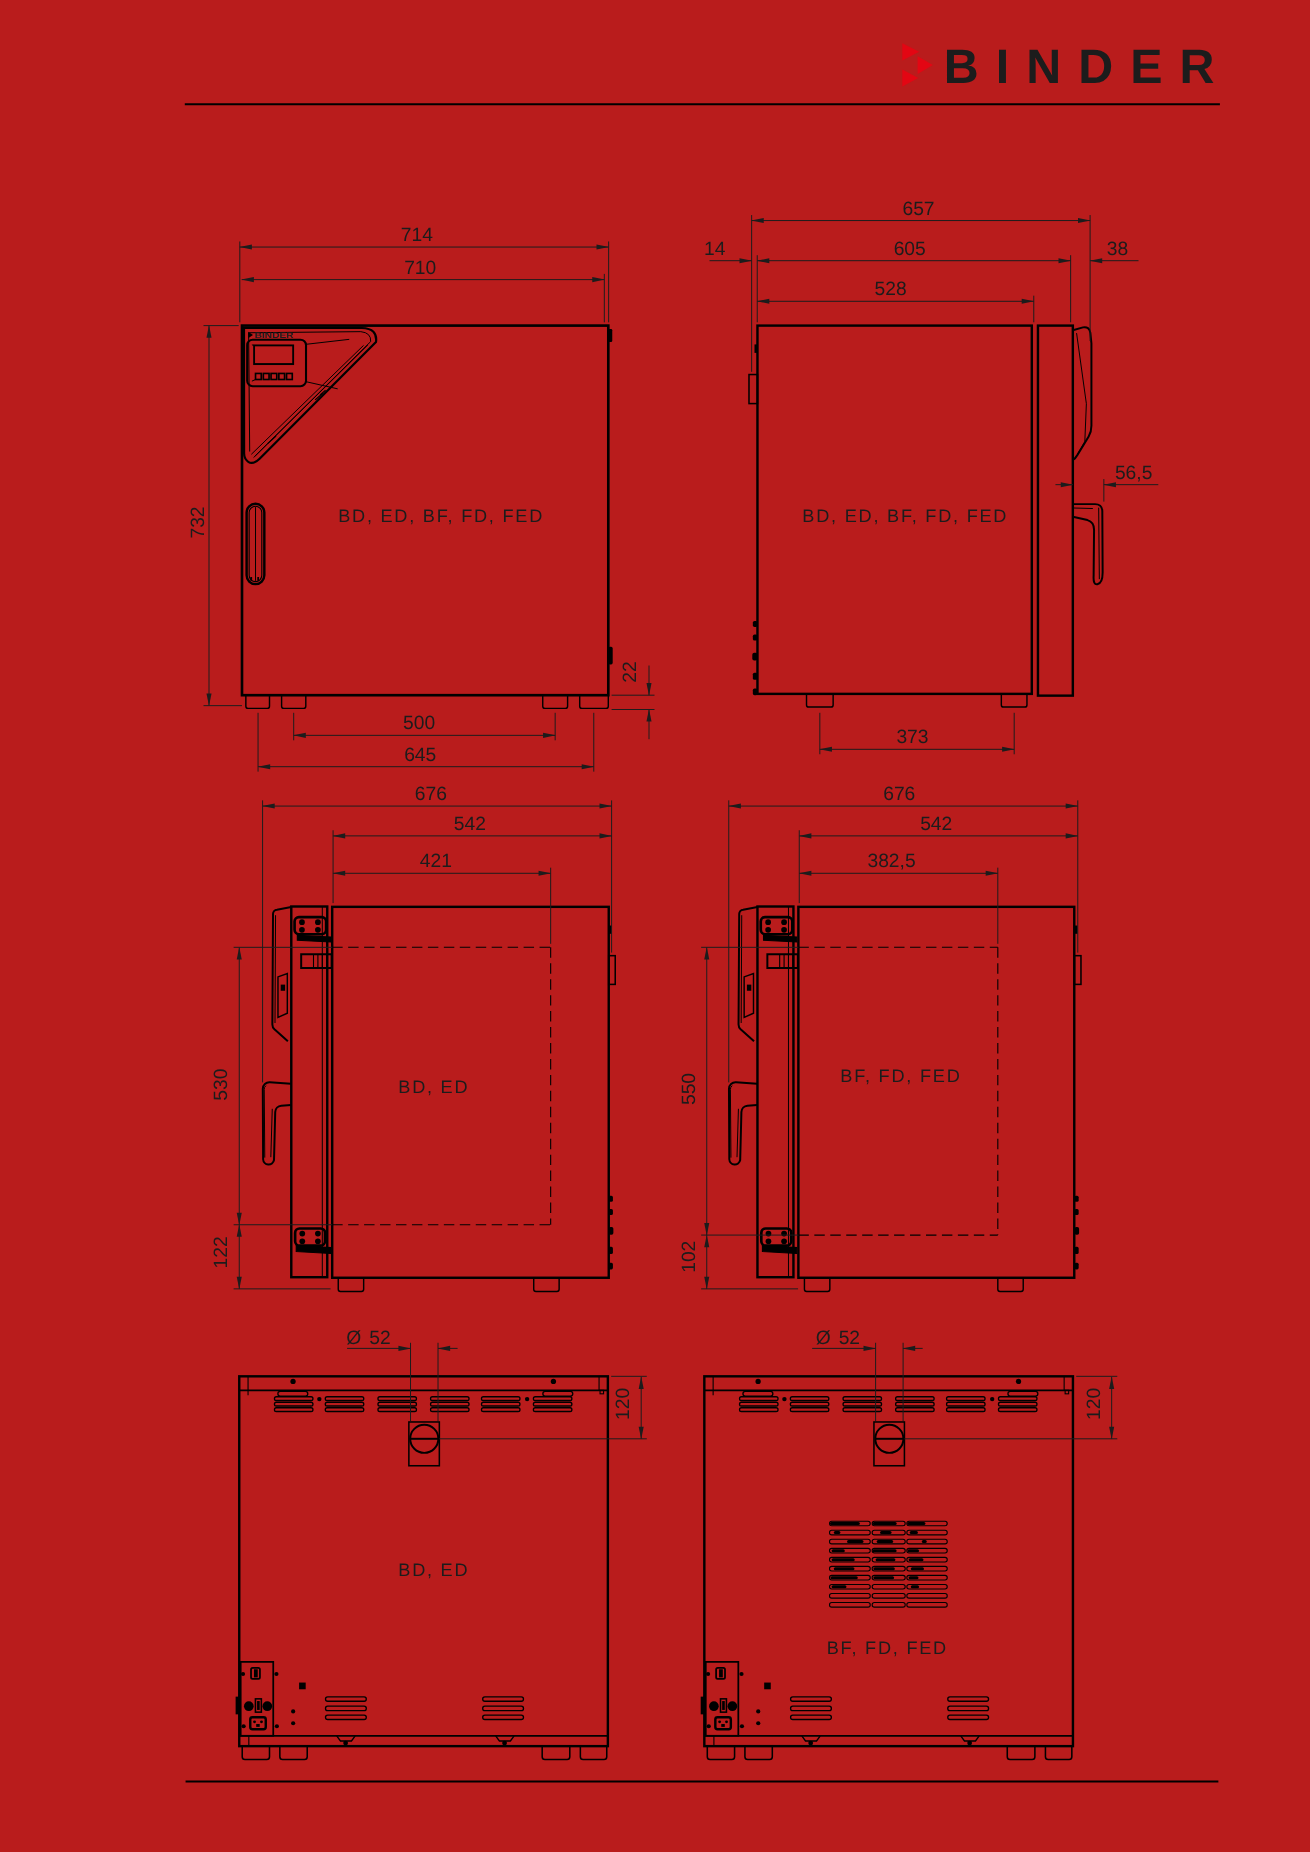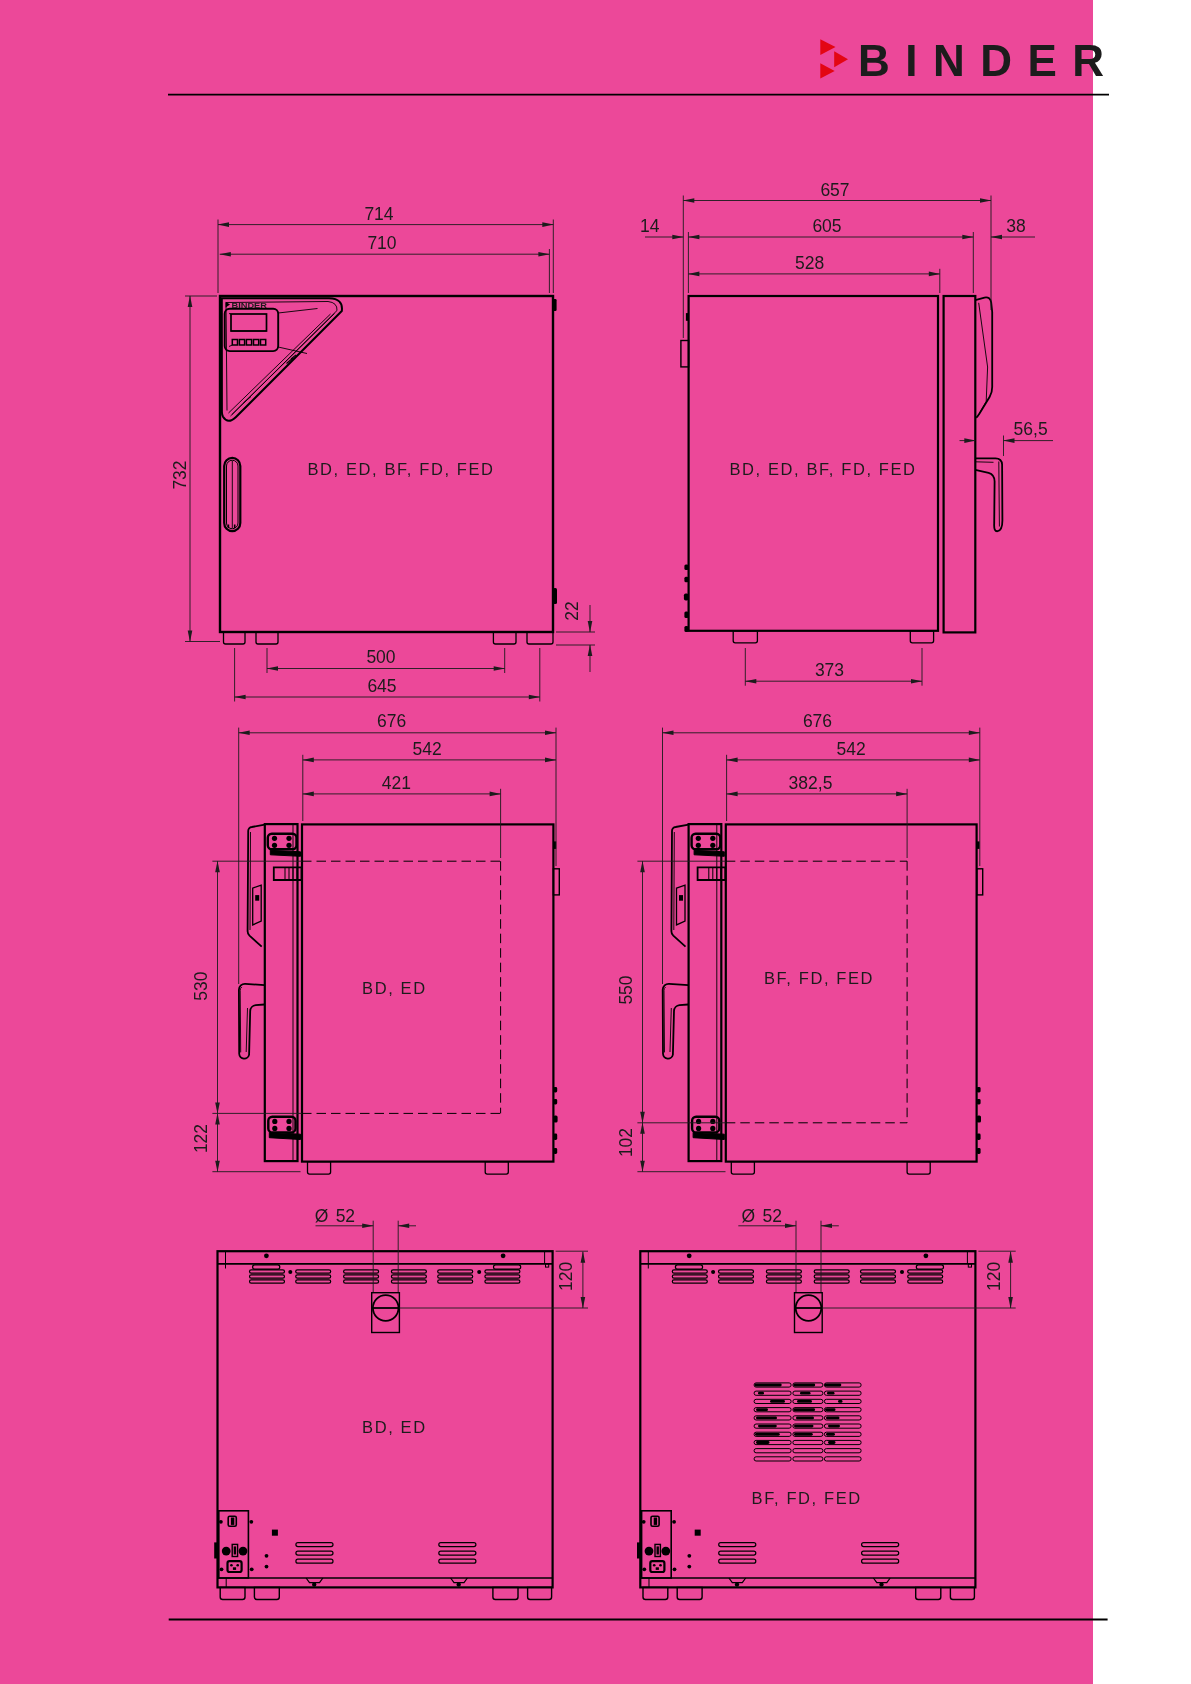--- a/index.html
+++ b/index.html
@@ -1,16 +1,16 @@
 <!DOCTYPE html>
 <html><head>
 <meta charset="utf-8">
 <style>
   html,body{margin:0;padding:0;background:#fff;}
-  #page{position:relative;width:1093px;height:1684px;background:#ec4899;font-family:"Liberation Sans",sans-serif;}
+  #page{position:relative;width:1191px;height:1684px;background:#b91c1c;font-family:"Liberation Sans",sans-serif;}
   svg{position:absolute;left:0;top:0;}
   text{font-family:"Liberation Sans",sans-serif;fill:#1c1c1c;}
   .dim{font-size:17.5px;}
   .lbl{font-size:16.5px;letter-spacing:1.6px;}
 </style>
 </head>
 <body>
 <div id="page">
 <svg width="1191" height="1684" viewBox="0 0 1191 1684">
 <defs>

